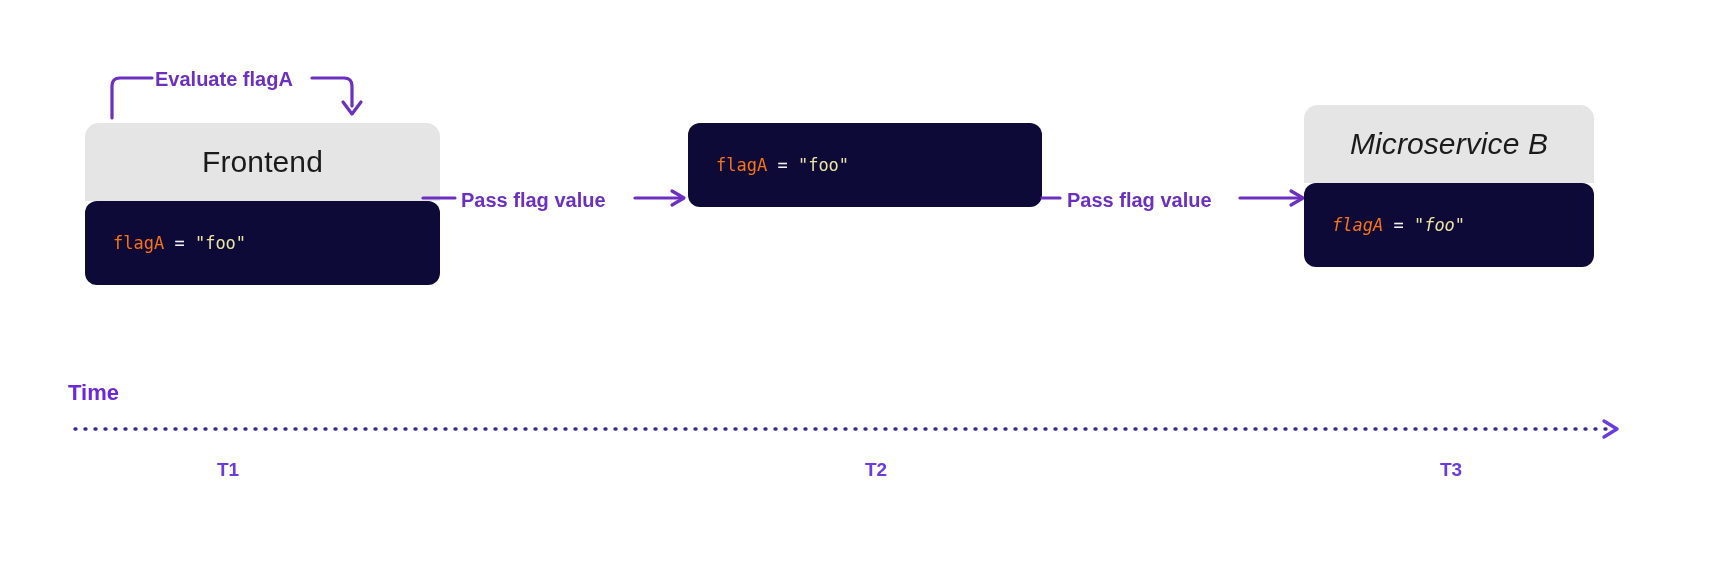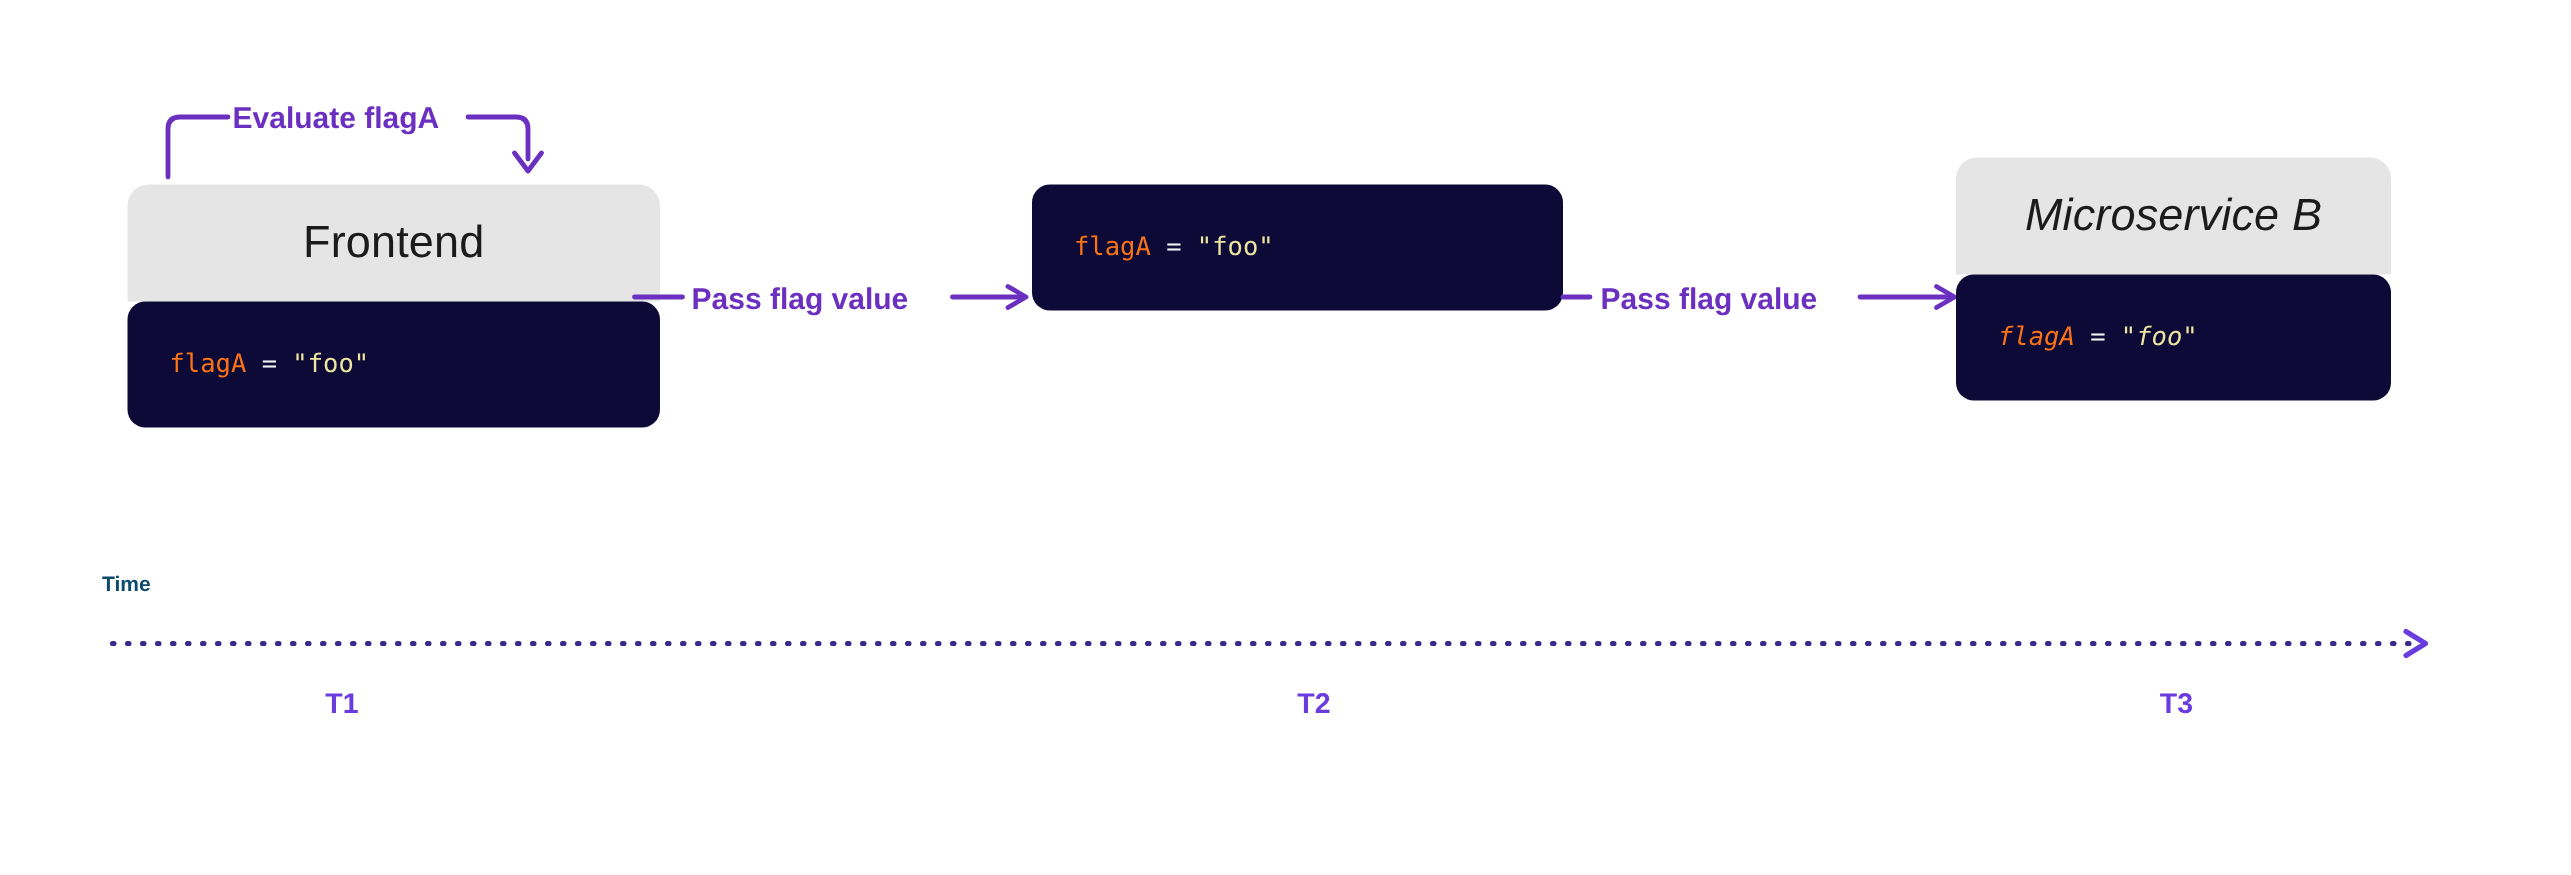--- a/index.html
+++ b/index.html
@@ -66,23 +66,23 @@
     font-size: 20px;
     font-weight: bold;
     color: #6b30bf;
     white-space: nowrap;
     line-height: 1;
   }
 
   
   .time-label {
     position: absolute;
-    font-size: 14px;
+    font-size: 22px;
     font-weight: bold;
-    color: #0c4a6e;
+    color: #6d28d9;
     line-height: 1;
     white-space: nowrap;
   }
   .tick-label {
     position: absolute;
     font-size: 19px;
     font-weight: bold;
     color: #6a3ce0;
     line-height: 1;
     white-space: nowrap;

